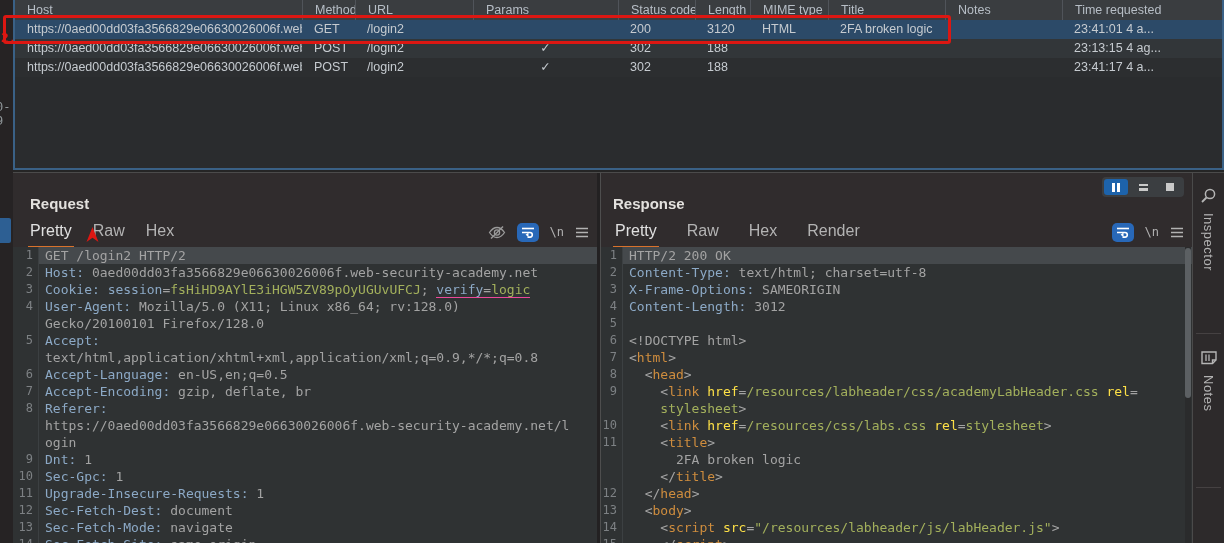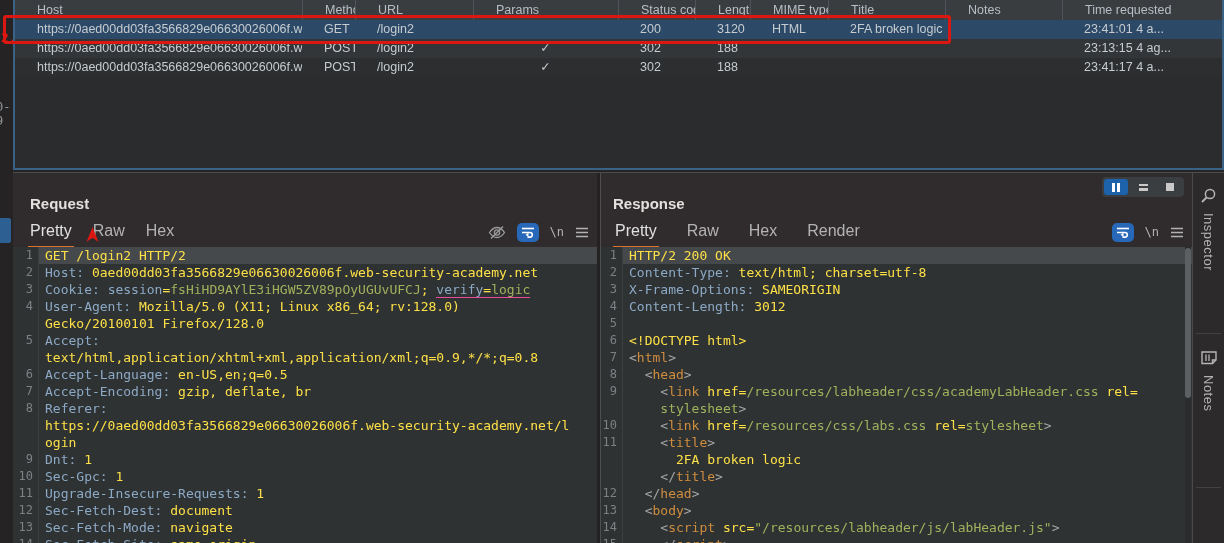--- a/index.html
+++ b/index.html
@@ -19,21 +19,21 @@
     position:absolute; left:13px; top:0; width:1211px; height:170px;
     background:#2a2c2e; border-left:2px solid #3a6186; border-right:2px solid #3a6186; border-bottom:2px solid #3a6186;
     overflow:hidden;
   }
   .thead { display:flex; height:20px; background:#3a3d40; color:#b7bec6; font-size:12.5px; }
   .thead .cell { line-height:20px; border-left:1px solid #50545a; }
   .thead .cell:first-child { border-left:none; }
   .tbody .hrow { display:flex; height:19px; line-height:19px; font-size:12.5px; color:#c6cbd0; background:#2c2e30; }
   .tbody .hrow:nth-child(even) { background:#323639; }
   .tbody .hrow.sel { background:#2c4a68; }
-  .cell { padding-left:22px; white-space:nowrap; overflow:hidden; flex:0 0 auto; }
+  .cell { padding-left:12px; white-space:nowrap; overflow:hidden; flex:0 0 auto; }
   .c0{width:287px} .c1{width:53px} .c2{width:118px} .c3{width:145px} .c4{width:77px}
   .c5{width:55px} .c6{width:78px} .c7{width:117px} .c8{width:117px} .c9{flex:1 1 auto; width:auto}
   .cell.ctr { text-align:center; padding-left:0; }
   
   .bottom {
     position:absolute; left:13px; top:172px; width:1211px; height:371px;
     display:flex; border-top:1px solid #4b4b4b;
   }
   .panel { position:relative; background:#302c2d; height:100%; }
   .req { width:584px; }
@@ -63,21 +63,21 @@
   
   .code {
     position:absolute; top:74px; left:0; right:0; bottom:0; overflow:hidden;
     background:#2f3233; font:13px/17px "DejaVu Sans Mono",monospace;
   }
   .crow { display:flex; height:17px; }
   .ln { flex:0 0 26px; text-align:right; padding-right:5px; color:#7d8184; font-size:12px; border-right:1px solid #3c4042; }
   .res .ln { flex-basis:22px; }
   .ct { flex:1; padding-left:6px; white-space:pre; overflow:hidden; }
   .crow.hl .ct { background:#45494c; }
-  .sg.p { color:#fde047; }
+  .sg.p { color:#a3a3a3; }
   .sg.h { color:#8ca9c6; }
   .sg.v { color:#a3b05c; }
   .sg.t { color:#cf8d3e; }
   .sg.a { color:#fde047;text-align:center; }
   .sg.d { color:#a5a5a5; }
   .sg.u { border-bottom:3px solid #ec4899; padding-bottom:0px; }
   
   .scrollbar { position:absolute; top:74px; right:1px; width:6px; bottom:0; background:#2a2b2c; }
   .thumb { position:absolute; top:1px; left:0; right:0; height:150px; background:#5c6063; border-radius:3px; }
   

